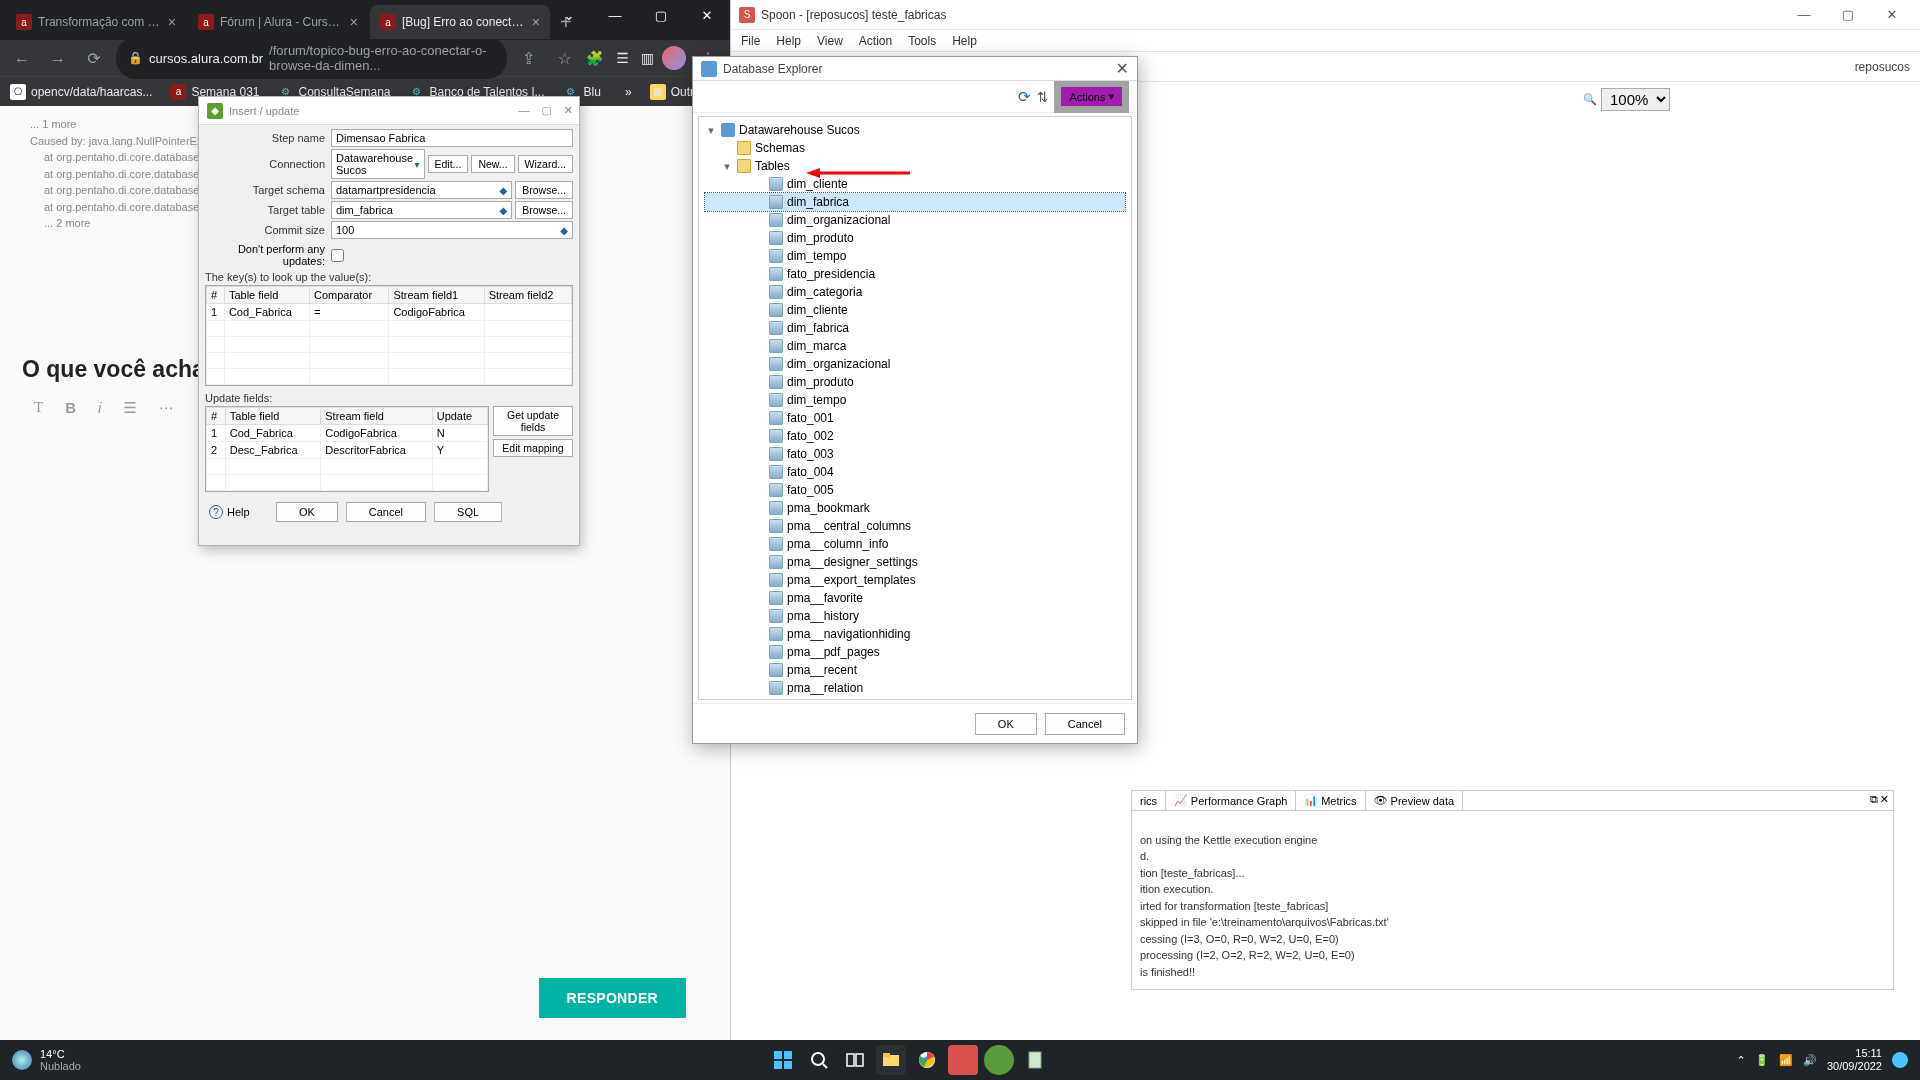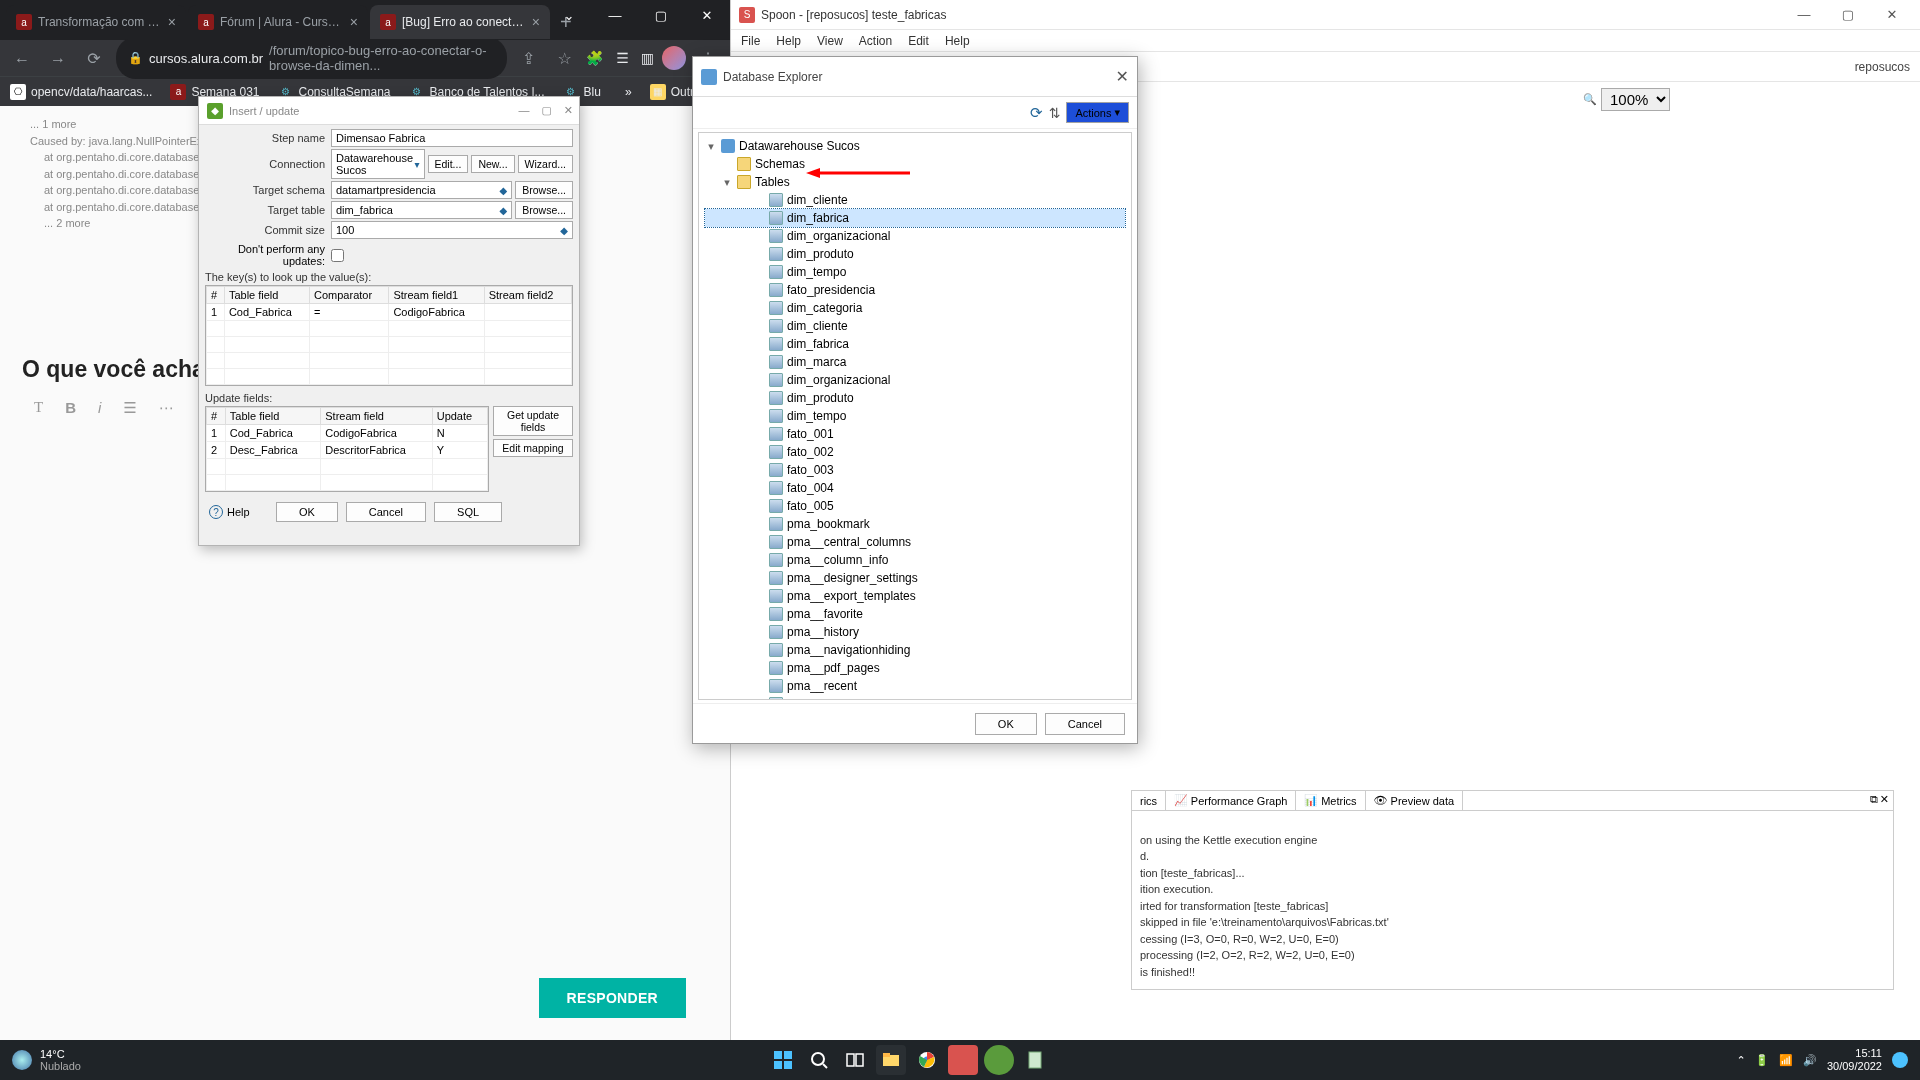--- a/index.html
+++ b/index.html
@@ -83,27 +83,27 @@
 .spoon-zoom select { font-size:15px; padding:1px 4px; border:1px solid #aaa;}
 .spoon-logs { position:absolute; left:400px; right:26px; bottom:50px; height:200px; border:1px solid #ccc; background:#fff; font-size:11px;}
 .spoon-logs .tabs { display:flex; border-bottom:1px solid #ccc; font-size:11px;}
 .spoon-logs .tabs .t { padding:3px 8px; border-right:1px solid #ccc; cursor:pointer; display:flex; align-items:center; gap:3px;}
 .spoon-logs .tabs .corner { margin-left:auto; display:flex; gap:2px; padding:2px 4px;}
 .spoon-logs .logbody { padding:4px 8px; color:#333; line-height:1.5; white-space:pre-line; overflow:auto; height:calc(100% - 22px);}
 .spoon-left-tree { position:absolute; left:8px; top:300px; width:180px; font-size:11px; color:#333;}
 
 
 .dbexp { position: absolute; left: 692px; top: 56px; width: 446px; height: 688px; background: #fff; border: 1px solid #9a9a9a; box-shadow: 2px 4px 18px rgba(0,0,0,0.3); font-size: 12px; z-index: 50; display:flex; flex-direction:column;}
-.dbexp-title { height: 40px; background: #fff; border-bottom: 1px solid #ddd; display: flex; align-items: center; padding: 0 8px; color: #444; position: relative;}
+.dbexp-title { height: 24px; background: #fff; border-bottom: 1px solid #ddd; display: flex; align-items: center; padding: 0 8px; color: #444; position: relative;}
 .dbexp-title .ic { width:16px; height:16px; background:#5a9bd5; border-radius:2px; margin-right:6px;}
 .dbexp-title .wc { position:absolute; right:8px; cursor:pointer; color:#555; font-size:16px;}
 .dbexp-bar { height: 32px; display:flex; justify-content:flex-end; align-items:center; gap:6px; padding:0 8px; border-bottom:1px solid #eee;}
 .dbexp-bar .refresh { cursor:pointer; color:#269; font-size:15px;}
 .dbexp-bar .expcol { cursor:pointer; font-size:14px; color:#555;}
-.dbexp-bar button { border:1px solid #a3a3a3; background:#1d4ed8; padding:3px 8px; font-size:11px; cursor:pointer; display:flex; align-items:center; gap:3px;}
+.dbexp-bar button { border:7px solid #a3a3a3; background:#a21caf; padding:3px 8px; font-size:11px; cursor:pointer; display:flex; align-items:center; gap:3px;}
 .dbexp-tree { flex:1; overflow:auto; padding:4px 6px; border:1px solid #ccc; margin:3px 5px;}
 .dbexp-tree .node { display:flex; align-items:center; gap:4px; line-height:18px; cursor:pointer; white-space:nowrap;}
 .dbexp-tree .tw { width:12px; text-align:center; color:#666; font-size:11px;}
 .dbexp-tree .nic { width:14px; height:14px; flex-shrink:0;}
 .dbexp-tree .nic.db { background:#5a9bd5; border-radius:2px;}
 .dbexp-tree .nic.folder { background:#f6d67a; border:1px solid #caa72a; border-radius:1px;}
 .dbexp-tree .nic.table { background:linear-gradient(#cde,#8ac); border:1px solid #7aa; border-radius:1px;}
 .dbexp-tree .indent1 { padding-left: 16px; align-items: center; }
 .dbexp-tree .indent3 { padding-left: 48px; }
 .dbexp-tree .selected { background:#cde6ff; outline:1px dotted #269;}
@@ -404,21 +404,21 @@
       <div>—</div>
       <div>▢</div>
       <div>✕</div>
     </div>
   </div>
   <div class="spoon-menu">
     <span>File</span>
     <span>Help</span>
     <span>View</span>
     <span>Action</span>
-    <span>Edit</span>
+    <span>Tools</span>
     <span>Help</span>
   </div>
   <div class="spoon-toolbar">
     <div class="tb-ic"></div>
     <div class="tb-ic"></div>
     <div class="tb-ic"></div>
     <div class="tb-ic"></div>
     <div class="tb-ic"></div>
     <span class="persp">reposucos</span>
   </div>

